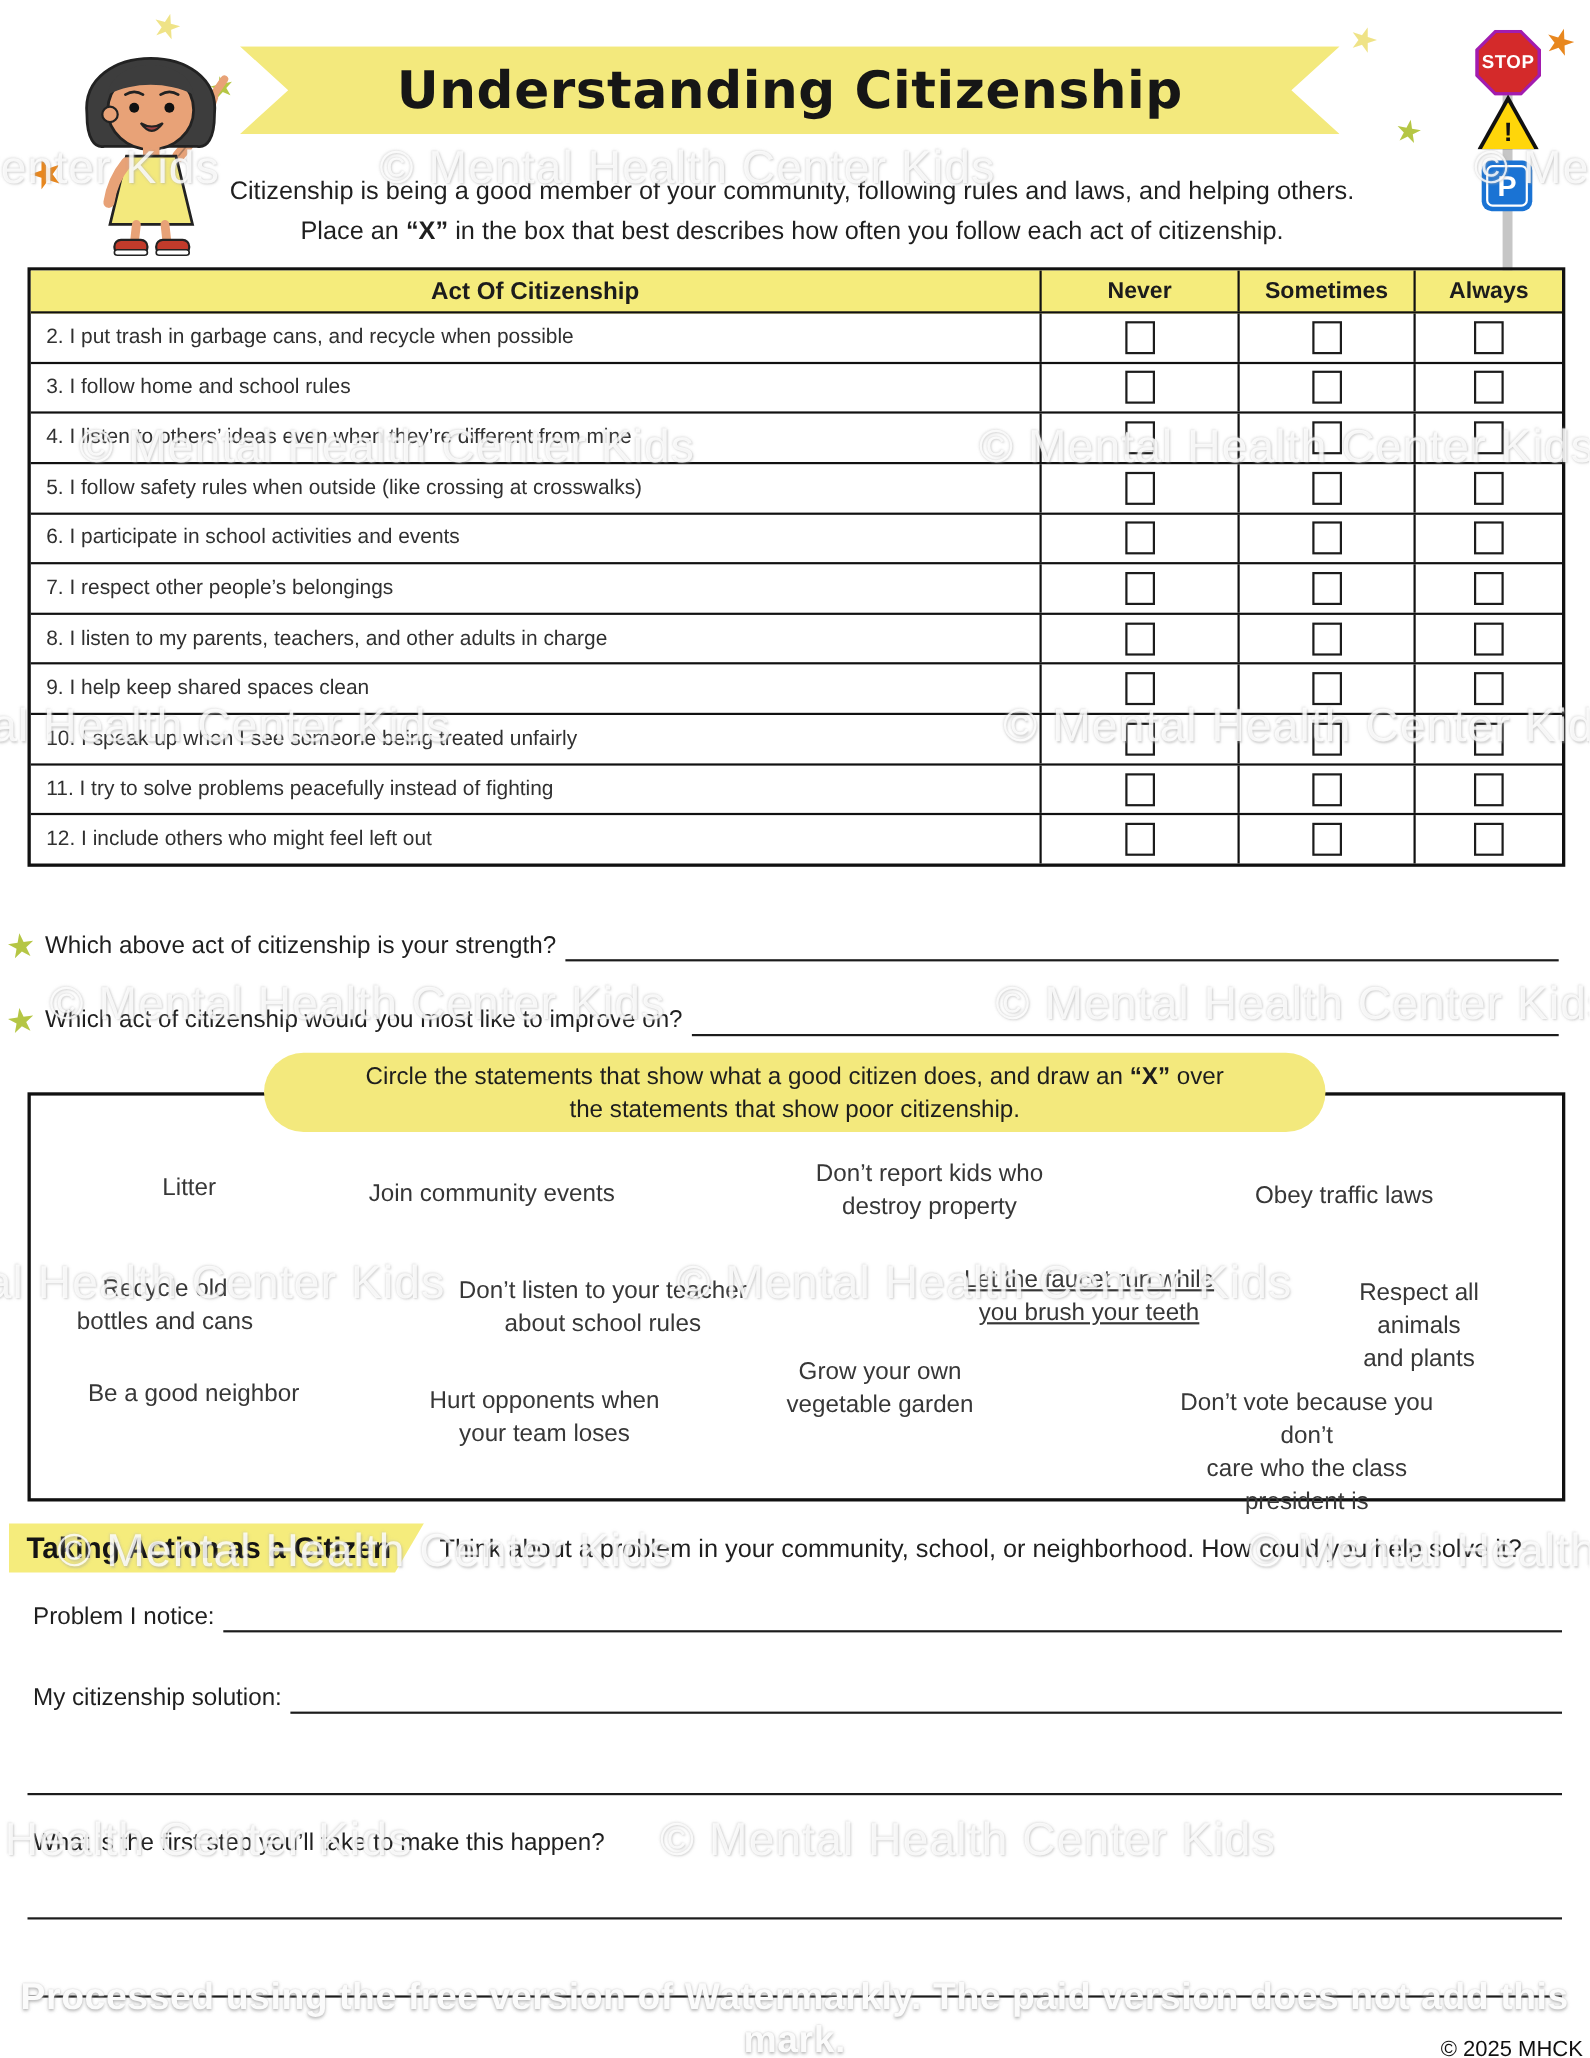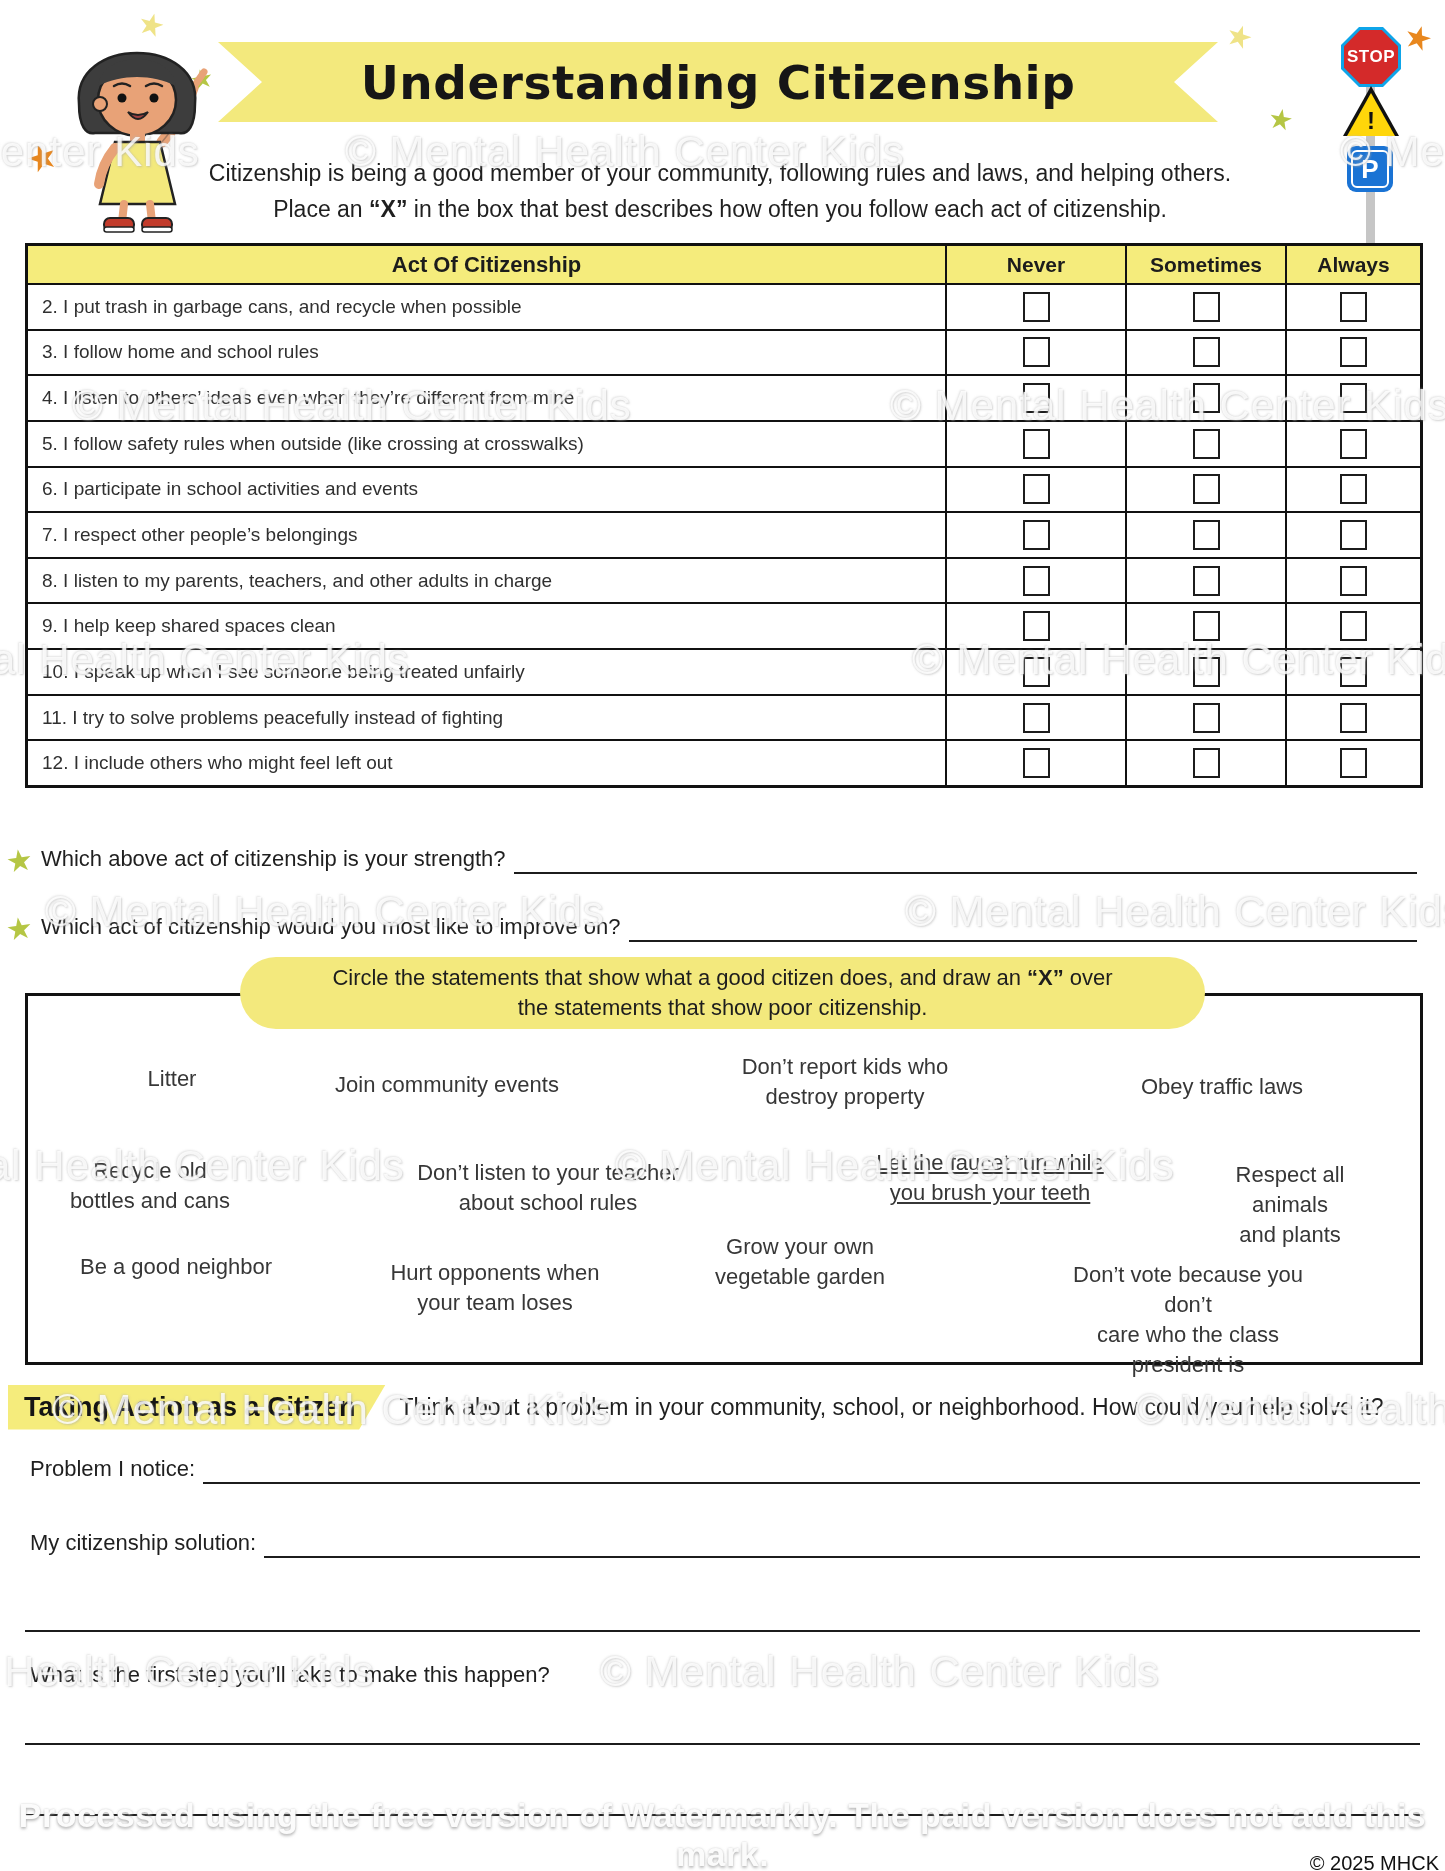--- a/index.html
+++ b/index.html
@@ -18,21 +18,21 @@
   .banner h1 { font-family:"DejaVu Sans",sans-serif; font-weight:800; font-size:47px; color:#161616; letter-spacing:0.5px; }
 
   .intro { position:absolute; left:60px; top:155px; width:1320px; text-align:center; z-index:6;
            font-size:23px; color:#1f1f1f; line-height:36px; }
   .intro b { font-weight:700; }
 
   .star { position:absolute; z-index:7; line-height:1; }
 
   
   .pole { position:absolute; left:1366px; top:56px; width:9px; height:190px; background:#c6c6c6; z-index:4; }
-  .stop-sign { position:absolute; left:1341px; top:27px; width:60px; height:60px; background:#0ea5e9;
+  .stop-sign { position:absolute; left:1341px; top:27px; width:60px; height:60px; background:#a21caf;
                clip-path:polygon(30% 0,70% 0,100% 30%,100% 70%,70% 100%,30% 100%,0 70%,0 30%);
                display:flex; align-items:center; justify-content:center; z-index:5; }
   .stop-inner { width:54px; height:54px; background:#D42A2A; clip-path:polygon(30% 0,70% 0,100% 30%,100% 70%,70% 100%,30% 100%,0 70%,0 30%);
                 display:flex; align-items:center; justify-content:center; color:#fff; font-weight:700; font-size:17px; letter-spacing:0.5px; }
   .warn-sign { position:absolute; left:1343px; top:86px; width:56px; height:50px;
                clip-path:polygon(50% 0,100% 100%,0 100%); background:#111; display:flex; align-items:flex-end; justify-content:center; z-index:5; }
   .warn-inner { width:48px; height:43px; clip-path:polygon(50% 0,100% 100%,0 100%); background:#FFD60A;
                 display:flex; align-items:flex-end; justify-content:center; font-weight:800; font-size:24px; color:#111; padding-bottom:1px; }
   .p-sign { position:absolute; left:1347px; top:146px; width:46px; height:46px; background:#1a73d4; border-radius:9px;
             display:flex; align-items:center; justify-content:center; z-index:5; }

